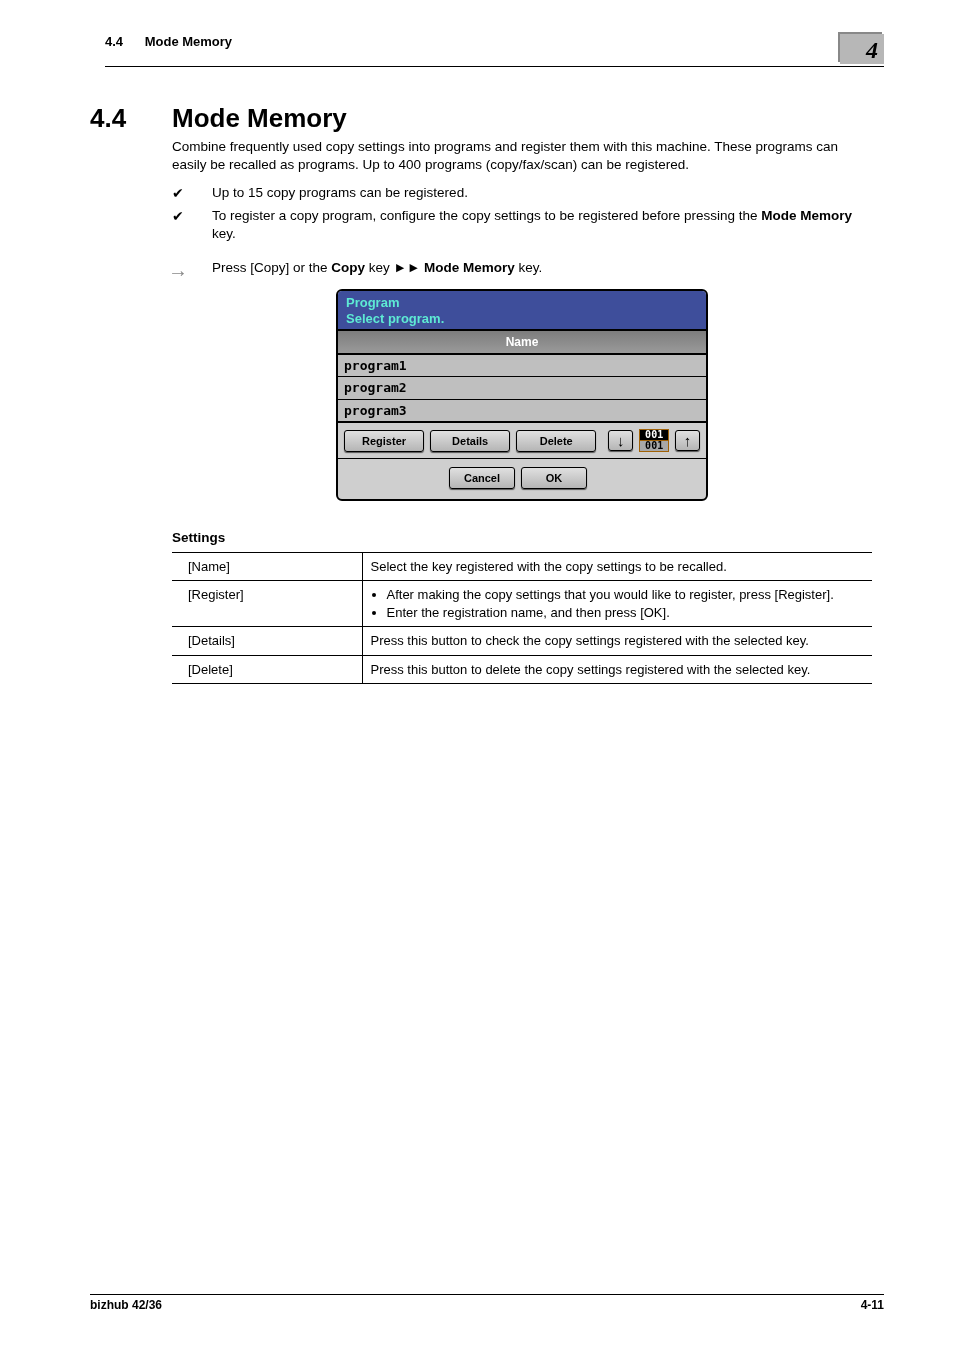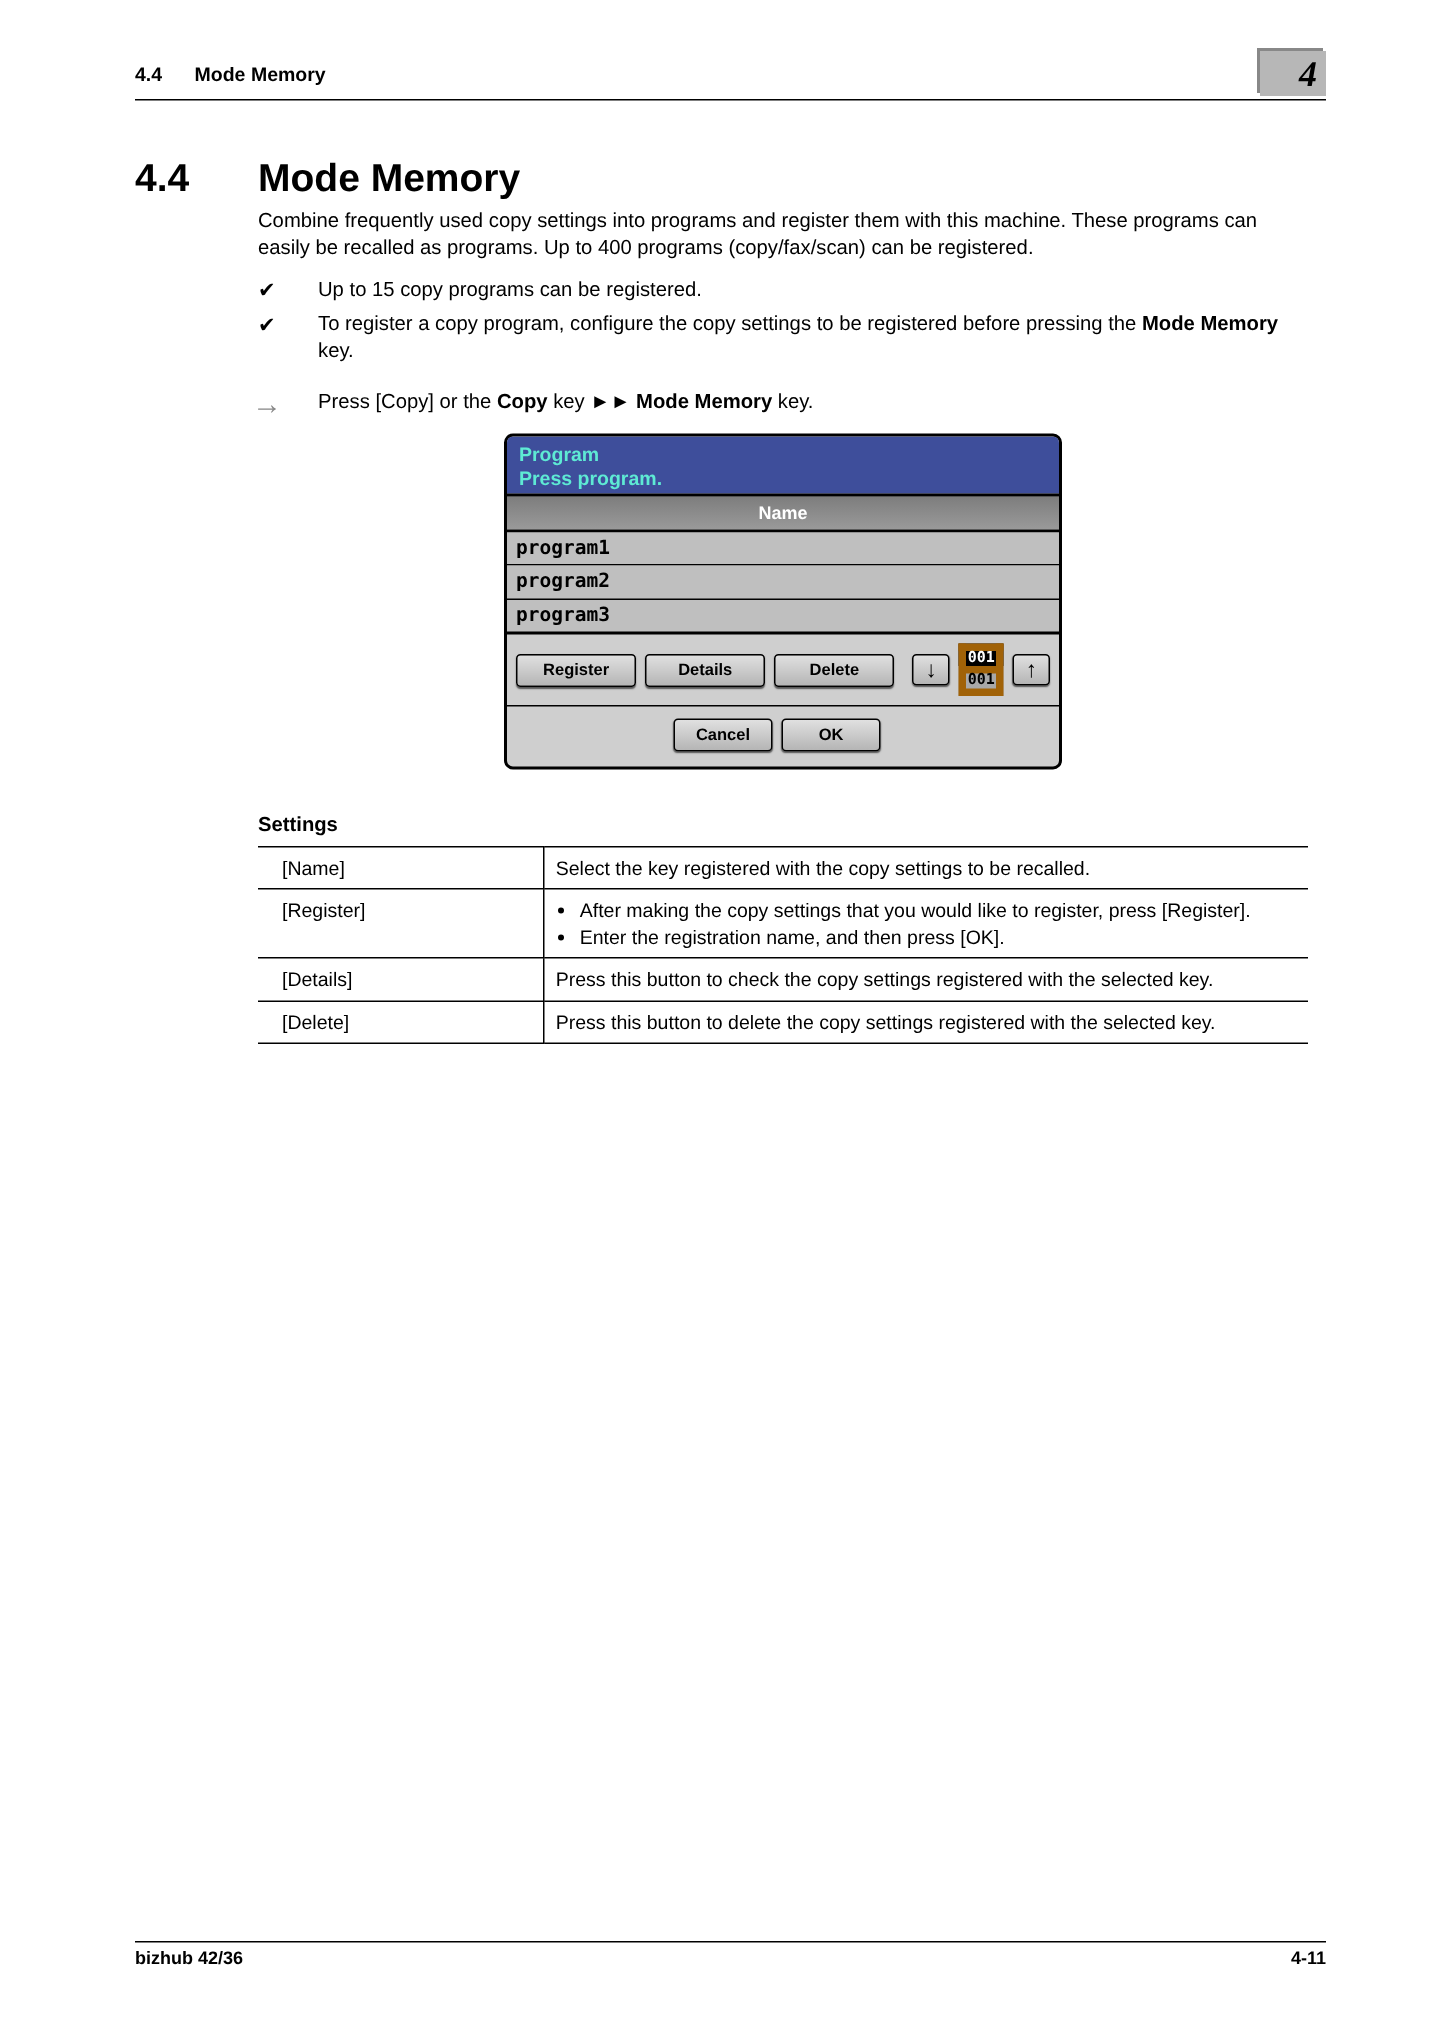--- a/index.html
+++ b/index.html
@@ -12,24 +12,24 @@
   }
   .page {
     width: 954px;
     height: 1350px;
     margin: 0 auto;
     padding: 34px 70px 0 90px;
     position: relative;
   }
   .running-head {
     display: flex;
-    align-items: center;
     justify-content: space-between;
     border-bottom: 1px solid #000;
     padding-bottom: 2px;
+    margin-left: 15px;
   }
   .running-head-left { font-size: 13px; }
   .running-head-left b { margin-right: 18px; }
   .chapter-badge {
     background: #b7b7b7;
     width: 44px;
     height: 30px;
     display: flex;
     align-items: flex-end;
     justify-content: flex-end;
@@ -147,21 +147,21 @@
     text-align: center;
     border-radius: 3px;
     box-shadow: 0 1px 1px #555;
   }
   .lcd-btn.small { width: 26px; padding: 2px 0; font-size: 15px; line-height: 1; }
   .page-ind {
     font: bold 10px monospace;
     text-align: center;
     line-height: 1;
   }
-  .page-ind div { background: #a8a8a8; border: 5px solid #a16207; width: 30px; }
+  .page-ind div { background: #a8a8a8; border: 1px solid #a16207; width: 30px; }
   .page-ind div:first-child { background: #000; color: #fff; border-bottom: none; }
   .lcd-footer {
     display: flex;
     justify-content: center;
     gap: 6px;
     padding: 8px 8px 10px 0;
   }
   .lcd-footer .lcd-btn { width: 66px; }
 
   .settings-title {
@@ -232,21 +232,21 @@
       </li>
     </ul>
 
     <div class="arrow-line">
       <span>Press [Copy] or the </span><b>Copy</b><span> key ►► </span><b>Mode Memory</b><span> key.</span>
     </div>
 
     <div class="lcd">
       <div class="lcd-title">
         <div>Program</div>
-        <div>Press program.</div>
+        <div>Select program.</div>
       </div>
       <div class="lcd-name-bar">Name</div>
       <div class="lcd-rows">
         <div class="lcd-row">program1</div>
         <div class="lcd-row">program2</div>
         <div class="lcd-row">program3</div>
       </div>
       <div class="lcd-btnrow">
         <div class="lcd-btn">Register</div>
         <div class="lcd-btn">Details</div>

